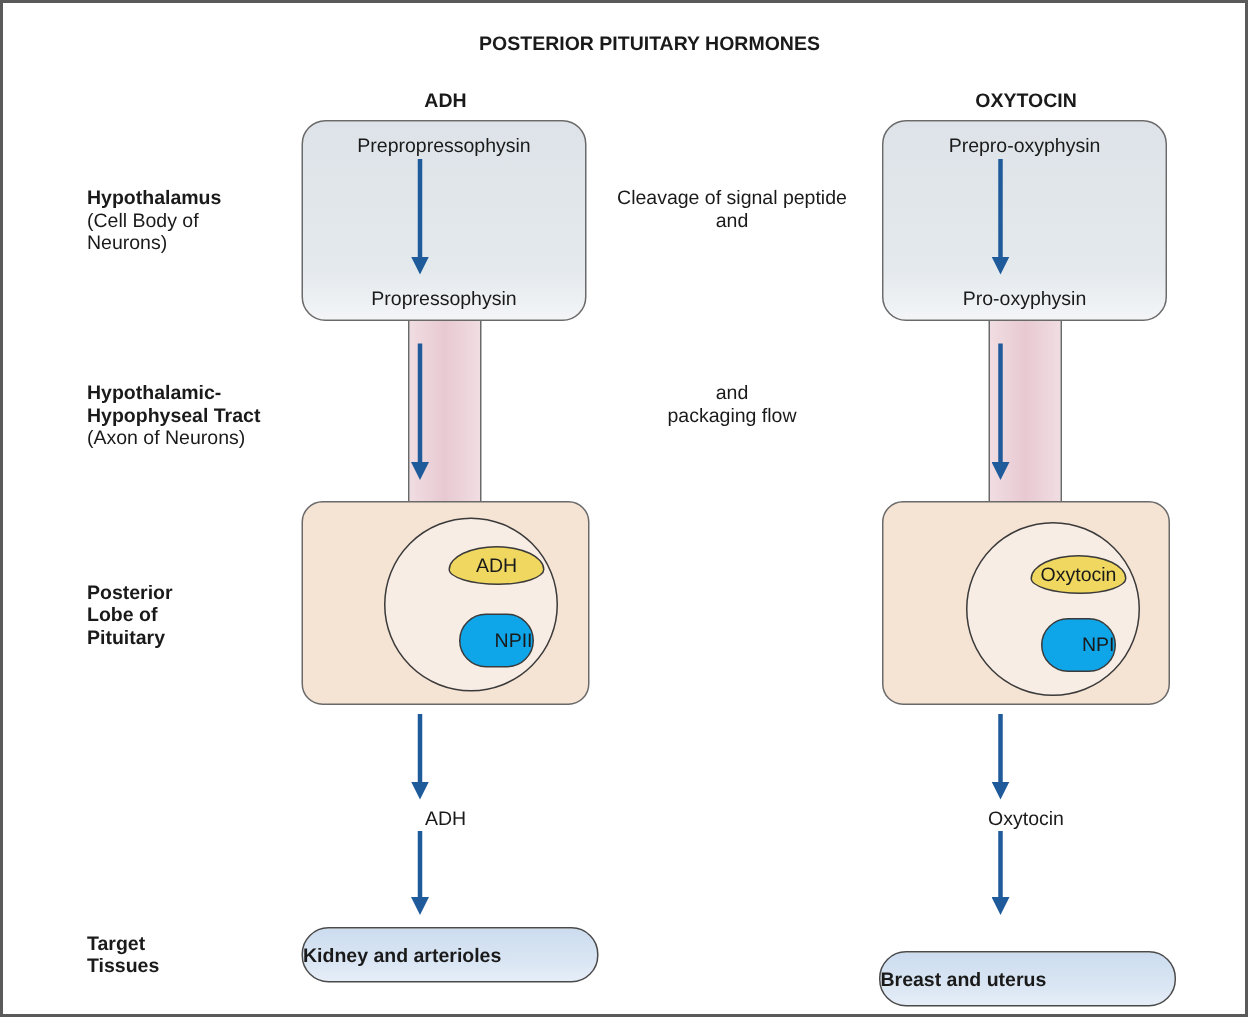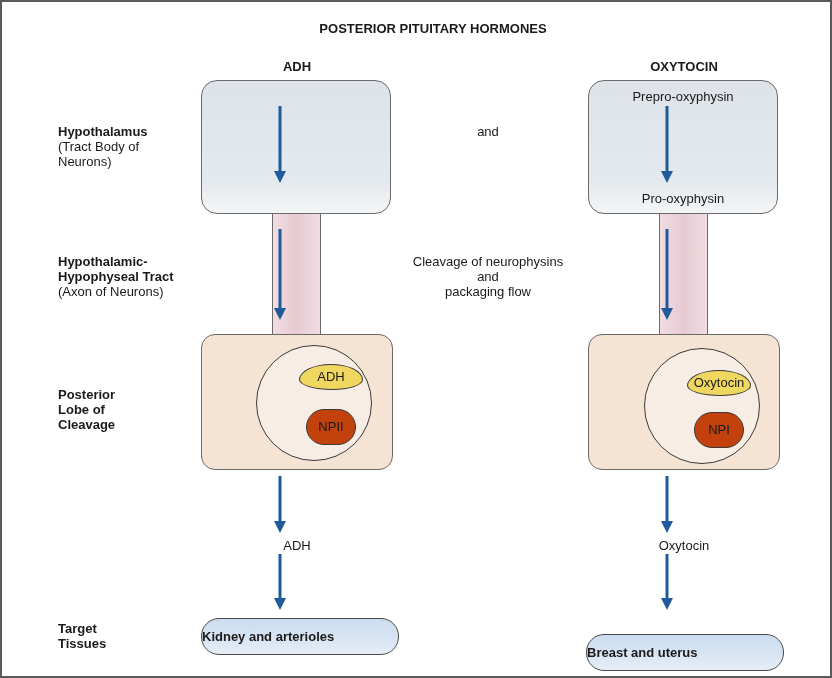--- a/index.html
+++ b/index.html
@@ -18,69 +18,71 @@
   .hypo-box .t { position: absolute; left: 0; width: 100%; text-align: center; font-size: 13px; }
   .tract { width: 49px; height: 120px; border-left: 1px solid #6a6a6a; border-right: 1px solid #6a6a6a;
            background: linear-gradient(to right, #f0dde2 0%, #e8c9d2 50%, #f0dde2 100%); box-sizing: border-box; }
   .pit-box { width: 192px; height: 136px; border: 1px solid #6a6a6a; border-radius: 14px;
              background: #f5e3d3; box-sizing: border-box; }
   .vesicle { width: 116px; height: 116px; border: 1px solid #3a3a3a; border-radius: 50%;
              background: #f8ede5; box-sizing: border-box; }
   .hormone-pill { height: 26px; border: 1px solid #3a3a3a; background: #efd760;
                   border-radius: 50% 50% 48% 52% / 60% 60% 40% 40%; box-sizing: border-box;
                   text-align: center; font-size: 13px; line-height: 24px; }
-  .np-pill { width: 50px; height: 36px; border: 1px solid #3a3a3a; background: #c2410c;
-             border-radius: 18px; box-sizing: border-box; text-align: center; font-size: 13px; line-height: 34px; }
+  .np-pill { width: 50px; height: 36px; border: 1px solid #3a3a3a; background: #0ea5e9;
+             border-radius: 18px; box-sizing: border-box; text-align: right; font-size: 13px; line-height: 34px; }
   .target-box { height: 37px; border: 1px solid #4a4a4a; border-radius: 18px; box-sizing: border-box;
                 background: linear-gradient(to bottom, #ccdcef 0%, #d9e5f3 60%, #e6eef8 100%);
                 text-align: left; font-weight: bold; font-size: 13px; line-height: 35px; }
   .mid-label { width: 120px; text-align: center; font-size: 13px; }
   svg.arrows { position: absolute; left: 0; top: 0; }
 </style>
 </head>
 <body>
 
 <div class="frame"></div>
 
 <div class="abs title">POSTERIOR PITUITARY HORMONES</div>
 
 <div class="abs col-head" style="left:180px;">ADH</div>
 <div class="abs col-head" style="left:567px;">OXYTOCIN</div>
 
 <div class="abs row-label" style="top:124px;">
   <b>Hypothalamus</b>
-  <span style="display:block">(Tract Body of</span>
+  <span style="display:block">(Cell Body of</span>
   <span style="display:block">Neurons)</span>
 </div>
 <div class="abs row-label" style="top:254px;">
   <b>Hypothalamic-</b>
   <b>Hypophyseal Tract</b>
   <span style="display:block">(Axon of Neurons)</span>
 </div>
 <div class="abs row-label" style="top:387px;">
   <b>Posterior</b>
   <b>Lobe of</b>
-  <b>Cleavage</b>
+  <b>Pituitary</b>
 </div>
 <div class="abs row-label" style="top:621px;">
   <b>Target</b>
   <b>Tissues</b>
 </div>
 
 <div class="abs note" style="left:351px; top:124px;">
+  <div>Cleavage of signal peptide</div>
   <div>and</div>
 </div>
 <div class="abs note" style="left:351px; top:254px;">
-  <div>Cleavage of neurophysins</div>
   <div>and</div>
   <div>packaging flow</div>
 </div>
 
 <div class="abs tract" style="left:255px; top:214px;"></div>
 <div class="abs hypo-box" style="left:184px; top:80px;">
+  <div class="t" style="top:8px;">Prepropressophysin</div>
+  <div class="t" style="top:110px;">Propressophysin</div>
 </div>
 <div class="abs pit-box" style="left:184px; top:334px;">
   <div class="abs vesicle" style="left:37px; top:10px;">
     <div class="abs hormone-pill" style="left:25px; top:18px; width:64px;">ADH</div>
     <div class="abs np-pill" style="left:32px; top:63px;">NPII</div>
   </div>
 </div>
 <div class="abs mid-label" style="left:220px; top:538px;">ADH</div>
 <div class="abs target-box" style="left:184px; top:618px; width:198px;">Kidney and arterioles</div>
 

